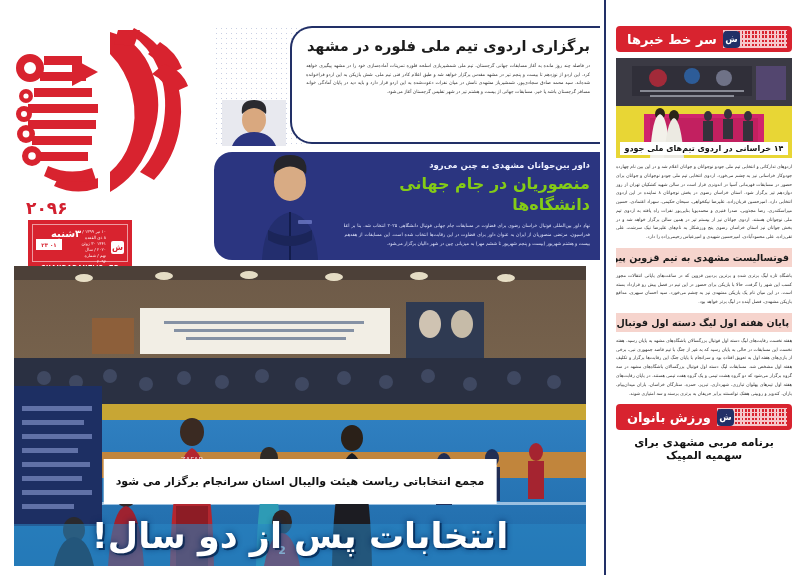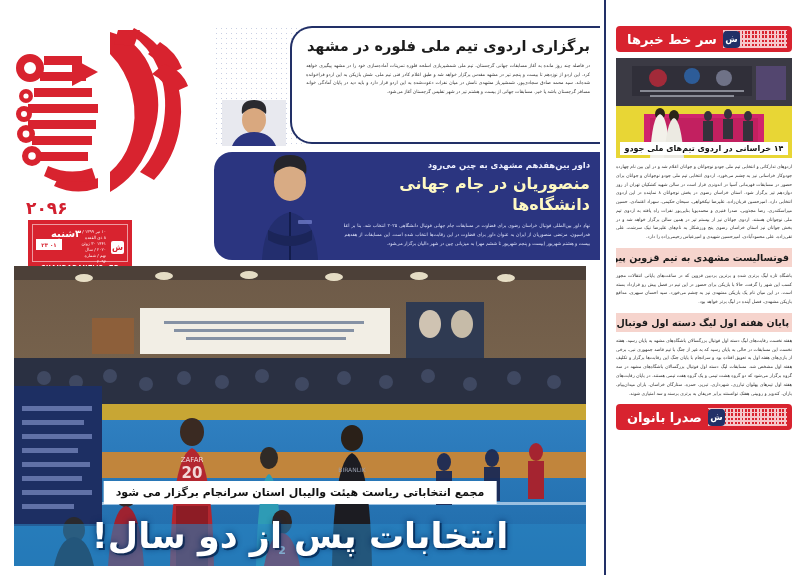--- a/index.html
+++ b/index.html
@@ -89,35 +89,35 @@
 
   
   .art-navy {
     position:absolute; right:200px; top:152px; width:386px; height:108px;
     background:#2b3580;
     border-top-left-radius:18px; border-bottom-left-radius:18px;
     overflow:hidden;
   }
   .navy-text { position:absolute; right:10px; top:8px; width:250px; text-align:right; }
   .kicker-navy { font-size:8.5px; color:#eef0ff; margin-bottom:4px; font-weight:600; }
-  .title-navy { font-size:16px; font-weight:bold; color:#fef9c3; line-height:1.3; margin-bottom:6px; }
+  .title-navy { font-size:16px; font-weight:bold; color:#84cc16; line-height:1.3; margin-bottom:6px; }
   .body-navy { font-size:4.6px; line-height:1.95; color:#dfe3fa; text-align:justify; }
   .ref-photo { position:absolute; left:22px; top:0; width:108px; height:108px; }
 
   
   .main-photo {
     position:absolute; left:14px; top:266px; width:572px; height:300px;
     overflow:hidden; background:#123;
   }
   .mp-svg { width:572px; height:300px; display:block; }
 
   .mp-kicker {
     position:absolute; left:50%; transform:translateX(-50%);
     bottom:62px; background:#fff; color:#111;
-    font-size:11px; font-weight:bold; padding:5px 12px; white-space:nowrap;
+    font-size:11px; font-weight:bold; padding:16px 12px; white-space:nowrap;
   }
   .mp-headline {
     position:absolute; left:50%; transform:translateX(-50%);
     bottom:10px; color:#fff; font-size:35px; font-weight:bold;
     text-shadow:0 0 6px rgba(0,40,90,.9), 2px 2px 0 rgba(0,30,70,.7);
     white-space:nowrap; letter-spacing:-.5px;
   }
 
   
   .sidebar { position:absolute; right:0; top:0; width:194px; height:575px; padding:26px 8px 0 10px; }
@@ -230,21 +230,21 @@
         <rect width="64" height="46" fill="#e8e9ef"></rect>
         <ellipse cx="32" cy="20" rx="12" ry="14" fill="#d9a87f"></ellipse>
         <path d="M20 14 q12 -12 24 0 q2 -14 -12 -14 q-14 0 -12 14" fill="#2a2a2f"></path>
         <path d="M10 46 q6 -14 22 -14 q16 0 22 14 z" fill="#2b3580"></path>
       </svg>
     </div>
   </div>
 
   <div class="art-navy">
     <div class="navy-text">
-      <div class="kicker-navy">داور بین‌هفدهم مشهدی به چین می‌رود</div>
+      <div class="kicker-navy">داور بین‌جوانان مشهدی به چین می‌رود</div>
       <div class="title-navy">منصوریان در جام جهانی دانشگاه‌ها</div>
       <div class="body-navy">نهادِ داور بین‌المللی فوتبال خراسان رضوی برای قضاوت در مسابقات جام جهانی فوتبال دانشگاهی ۲۰۲۵ انتخاب شد. بنا بر اعلام فدراسیون، مرتضی منصوریان از ایران به عنوان داور برای قضاوت در این رقابت‌ها انتخاب شده است. این مسابقات از هفدهم تا بیست و هشتم شهریور (بیست و پنجم شهریور تا ششم مهر) به میزبانی چین در شهر دالیان برگزار می‌شود.</div>
     </div>
     <svg class="ref-photo" viewBox="0 0 108 108">
       <rect width="108" height="108" fill="#2b3580"></rect>
       <ellipse cx="54" cy="30" rx="16" ry="19" fill="#d8ab84"></ellipse>
       <path d="M38 22 q16 -15 32 0 q3 -19 -16 -19 q-19 0 -16 19" fill="#25252b"></path>
       <path d="M26 108 q2 -42 28 -48 q26 6 28 48 z" fill="#232e6e"></path>
       <path d="M54 60 l0 48" stroke="#101a45" stroke-width="1.6" fill="none"></path>
       <path d="M32 78 q22 12 44 0 l0 10 q-22 12 -44 0 z" fill="#1b2559"></path>
@@ -414,18 +414,19 @@
 
     <div class="sb-head">فوتسالیست مشهدی به تیم قزوین پیوست</div>
     <div class="sb-body">باشگاه تازه لیگ برتری شده و برترین بردبین قزوین که در ساعت‌های پایانی انتقالات مجوز کسب این شهر را گرفت، حالا با بازیکن برای حضور در این تیم در فصل پیش رو قرارداد بسته است. در این میان نام یک بازیکن مشهدی نیز به چشم می‌خورد. سید احسان سپهری، مدافع بازیکن مشهدی، فصل آینده در لیگ برتر خواهد بود.</div>
 
     <div class="sb-head">پایان هفته اول لیگ دسته اول فوتبال مشهد</div>
     <div class="sb-body">هفته نخست رقابت‌های لیگ دسته اول فوتبال بزرگسالان باشگاه‌های مشهد به پایان رسید. هفته نخست این مسابقات در حالی به پایان رسید که به غیر از جنگ با تیم قاصد جمهوری نبی، برخی از بازی‌های هفته اول به تعویق افتاده بود و سرانجام با پایان جنگ این رقابت‌ها برگزار و تکلیف هفته اول مشخص شد. مسابقات لیگ دسته اول فوتبال بزرگسالان باشگاه‌های مشهد در سه گروه برگزار می‌شود که دو گروه هشت تیمی و یک گروه هفت تیمی هستند. در پایان رقابت‌های هفته اول تیم‌های پهلوان تبارزی، شهرداری، تبریز، حمزه، ستارگان خراسان، باران میدان‌پیام، باران، کندوپز و روبینی هفتک توانستند برابر حریفان به برتری برسند و سه امتیازی شوند.</div>
 
     <div class="sec-header">
       <div class="stripes"></div>
       <div class="sec-badge">ش</div>
-      <div class="sec-title">صدرا بانوان</div>
-    </div>
-
+      <div class="sec-title">ورزش بانوان</div>
+    </div>
+
+    <div class="sb-lasttitle">برنامه مربی مشهدی برای سهمیه المپیک</div>
   </div>
 
 </div>
 
 </body></html>

